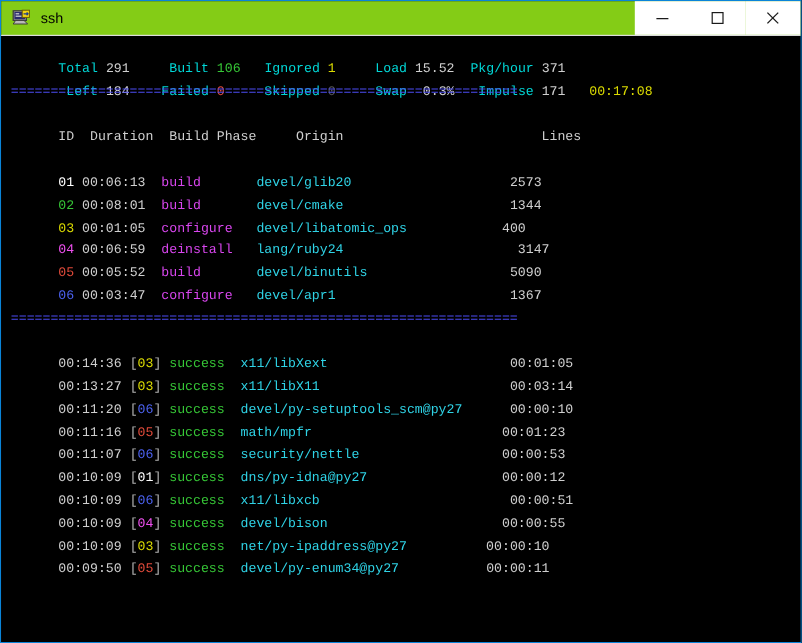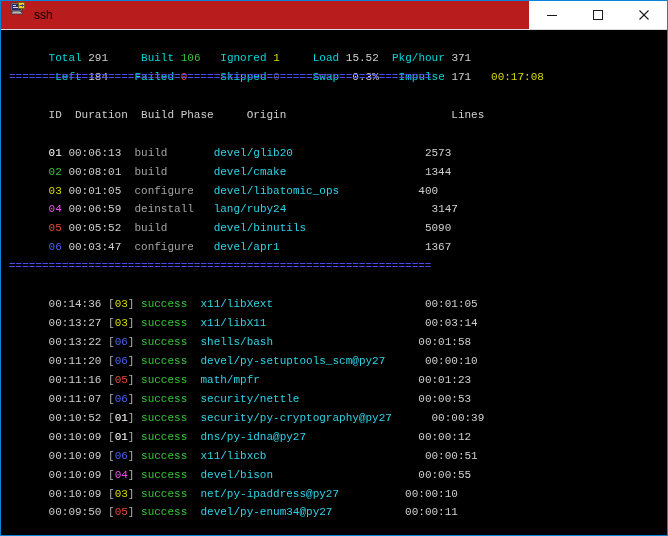--- a/index.html
+++ b/index.html
@@ -24,22 +24,23 @@
     background: #000000;
     display: flex;
     flex-direction: column;
     position: relative;
   }
 
   
   #titlebar {
     height: 29px;
     min-height: 29px;
-    background: #b91c1c;
+    background: #84cc16;
     display: flex;
+    align-items: center;
     border-bottom: 1px solid #dcdcdc;
     box-sizing: border-box;
   }
   #title-icon {
     width: 16px;
     height: 16px;
     margin-left: 9px;
     margin-right: 8px;
     flex: 0 0 auto;
     display: block;
@@ -89,21 +90,21 @@
   .c-cyan    { color: #00d7d7; }
   .c-white   { color: #cfcfcf; }
   .c-brwhite { color: #ffffff; margin-top: 36px; }
   .c-green   { color: #36c636; }
   .c-yellow  { color: #dada00; }
   .c-red     { color: #e04a3a; }
   .c-magenta { color: #ef4fef; }
   .c-blue    { color: #4b61ef; text-align: center; }
   .c-gray    { color: #555555; }
   .c-sep     { color: #4b4bf0; }
-  .c-olive   { color: #a3a3a3; }
+  .c-olive   { color: #d946ef; }
   .c-brcyan  { color: #2fd3e6; }
 </style>
 </head>
 <body>
 
 <div id="window">
 
   <div id="titlebar">
     <svg id="title-icon" viewBox="0 0 16 16">
       <rect x="1" y="2" width="11" height="8" fill="#9a9a9a" stroke="#3a3a3a" stroke-width="1"></rect>
@@ -174,33 +175,27 @@
 
     <div class="trow c-sep">================================================================</div>
 
     <div class="trow">
       <span class="c-white">00:14:36</span><span> [</span><span class="c-yellow">03</span><span>] </span><span class="c-green">success</span><span>  </span><span class="c-brcyan">x11/libXext</span><span>                       </span><span class="c-white">00:01:05</span>
     </div>
     <div class="trow">
       <span class="c-white">00:13:27</span><span> [</span><span class="c-yellow">03</span><span>] </span><span class="c-green">success</span><span>  </span><span class="c-brcyan">x11/libX11</span><span>                        </span><span class="c-white">00:03:14</span>
     </div>
     <div class="trow">
-      <span class="c-white">00:13:22</span><span> [</span><span class="c-blue">06</span><span>] </span><span class="c-green">success</span><span>  </span><span class="c-brcyan">shells/bash</span><span>                      </span><span class="c-white">00:01:58</span>
-    </div>
-    <div class="trow">
       <span class="c-white">00:11:20</span><span> [</span><span class="c-blue">06</span><span>] </span><span class="c-green">success</span><span>  </span><span class="c-brcyan">devel/py-setuptools_scm@py27</span><span>      </span><span class="c-white">00:00:10</span>
     </div>
     <div class="trow">
       <span class="c-white">00:11:16</span><span> [</span><span class="c-red">05</span><span>] </span><span class="c-green">success</span><span>  </span><span class="c-brcyan">math/mpfr</span><span>                        </span><span class="c-white">00:01:23</span>
     </div>
     <div class="trow">
       <span class="c-white">00:11:07</span><span> [</span><span class="c-blue">06</span><span>] </span><span class="c-green">success</span><span>  </span><span class="c-brcyan">security/nettle</span><span>                  </span><span class="c-white">00:00:53</span>
-    </div>
-    <div class="trow">
-      <span class="c-white">00:10:52</span><span> [</span><span class="c-brwhite">01</span><span>] </span><span class="c-green">success</span><span>  </span><span class="c-brcyan">security/py-cryptography@py27</span><span>      </span><span class="c-white">00:00:39</span>
     </div>
     <div class="trow">
       <span class="c-white">00:10:09</span><span> [</span><span class="c-brwhite">01</span><span>] </span><span class="c-green">success</span><span>  </span><span class="c-brcyan">dns/py-idna@py27</span><span>                 </span><span class="c-white">00:00:12</span>
     </div>
     <div class="trow">
       <span class="c-white">00:10:09</span><span> [</span><span class="c-blue">06</span><span>] </span><span class="c-green">success</span><span>  </span><span class="c-brcyan">x11/libxcb</span><span>                        </span><span class="c-white">00:00:51</span>
     </div>
     <div class="trow">
       <span class="c-white">00:10:09</span><span> [</span><span class="c-magenta">04</span><span>] </span><span class="c-green">success</span><span>  </span><span class="c-brcyan">devel/bison</span><span>                      </span><span class="c-white">00:00:55</span>
     </div>

